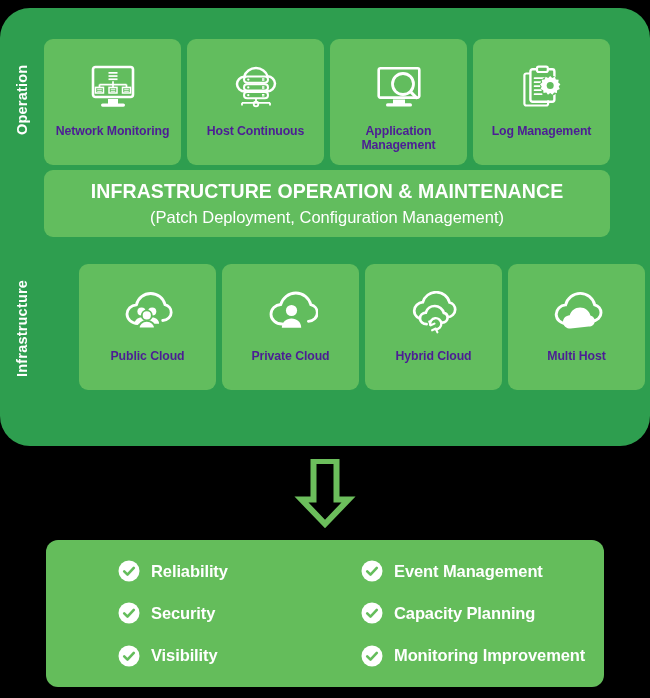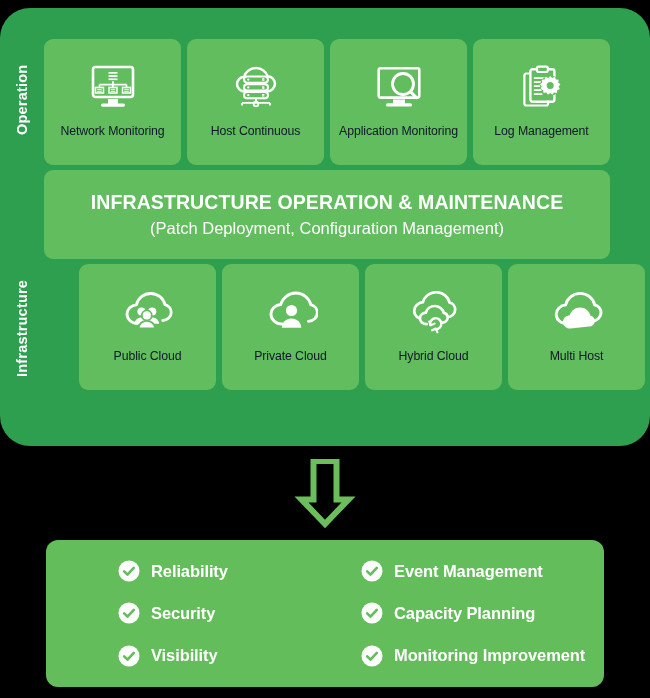--- a/index.html
+++ b/index.html
@@ -73,36 +73,36 @@
   .tile-icon {
     width: 58px;
     height: 58px;
     display: flex;
     align-items: center;
     justify-content: center;
   }
   .tile-icon svg { display: block; }
   .tile-label {
     margin-top: 8px;
-    color: #0f172a;
+    color: #4c1d95;
     font-size: 12.3px;
-    font-weight: normal;
+    font-weight: bold;
     text-align: center;
     line-height: 1.1;
     letter-spacing: -0.1px;
     padding: 0 3px;
   }
 
   
   .banner {
     position: absolute;
     left: 44px;
     top: 162px;
     width: 566px;
-    height: 89px;
+    height: 67px;
     background: #62BD5E;
     border-radius: 9px;
     box-sizing: border-box;
     display: flex;
     flex-direction: column;
     align-items: center;
     justify-content: center;
     color: #FFFFFF;
   }
   .banner-title {
@@ -218,21 +218,21 @@
       <div class="tile">
         <span class="tile-icon">
           <svg width="50" height="46" viewBox="0 0 50 46" fill="none">
             <path d="M6.3 3.3h37.4a1.6 1.6 0 0 1 1.6 1.6v26.1a1.6 1.6 0 0 1-1.6 1.6H6.3a1.6 1.6 0 0 1-1.6-1.6V4.9a1.6 1.6 0 0 1 1.6-1.6z" stroke="#fff" stroke-width="2.6"></path>
             <rect x="19" y="34.5" width="12" height="4.5" fill="#fff"></rect>
             <rect x="12" y="38.3" width="26" height="3.2" rx="1.6" fill="#fff"></rect>
             <circle cx="29" cy="19" r="10.5" fill="#62BD5E" stroke="#fff" stroke-width="2.8"></circle>
             <path d="M36.6 26.8 L42.4 32.6" stroke="#fff" stroke-width="3" stroke-linecap="round"></path>
           </svg>
         </span>
-        <span class="tile-label">Application Monitoring</span>
+        <span class="tile-label">Application Management</span>
       </div>
 
       <div class="tile">
         <span class="tile-icon">
           <svg width="50" height="46" viewBox="0 0 50 46" fill="none">
             <path d="M12.5 8.5H9.2a1.8 1.8 0 0 0-1.8 1.8v28.4a1.8 1.8 0 0 0 1.8 1.8h20.1a1.8 1.8 0 0 0 1.8-1.8v-2.3" stroke="#fff" stroke-width="2.2" stroke-linecap="round"></path>
             <rect x="13.4" y="4.3" width="24" height="32.4" rx="2.2" stroke="#fff" stroke-width="2.4"></rect>
             <rect x="20" y="1.6" width="10.8" height="5.4" rx="1.7" stroke="#fff" stroke-width="2.2" fill="#62BD5E"></rect>
             <path d="M17.6 13.2h15.6 M17.6 17.2h15.6 M17.6 21.2h10.5 M17.6 25.2h7.5 M17.6 29.2h7" stroke="#fff" stroke-width="1.8" stroke-linecap="round"></path>
             <g transform="translate(33.2,20.6)">

